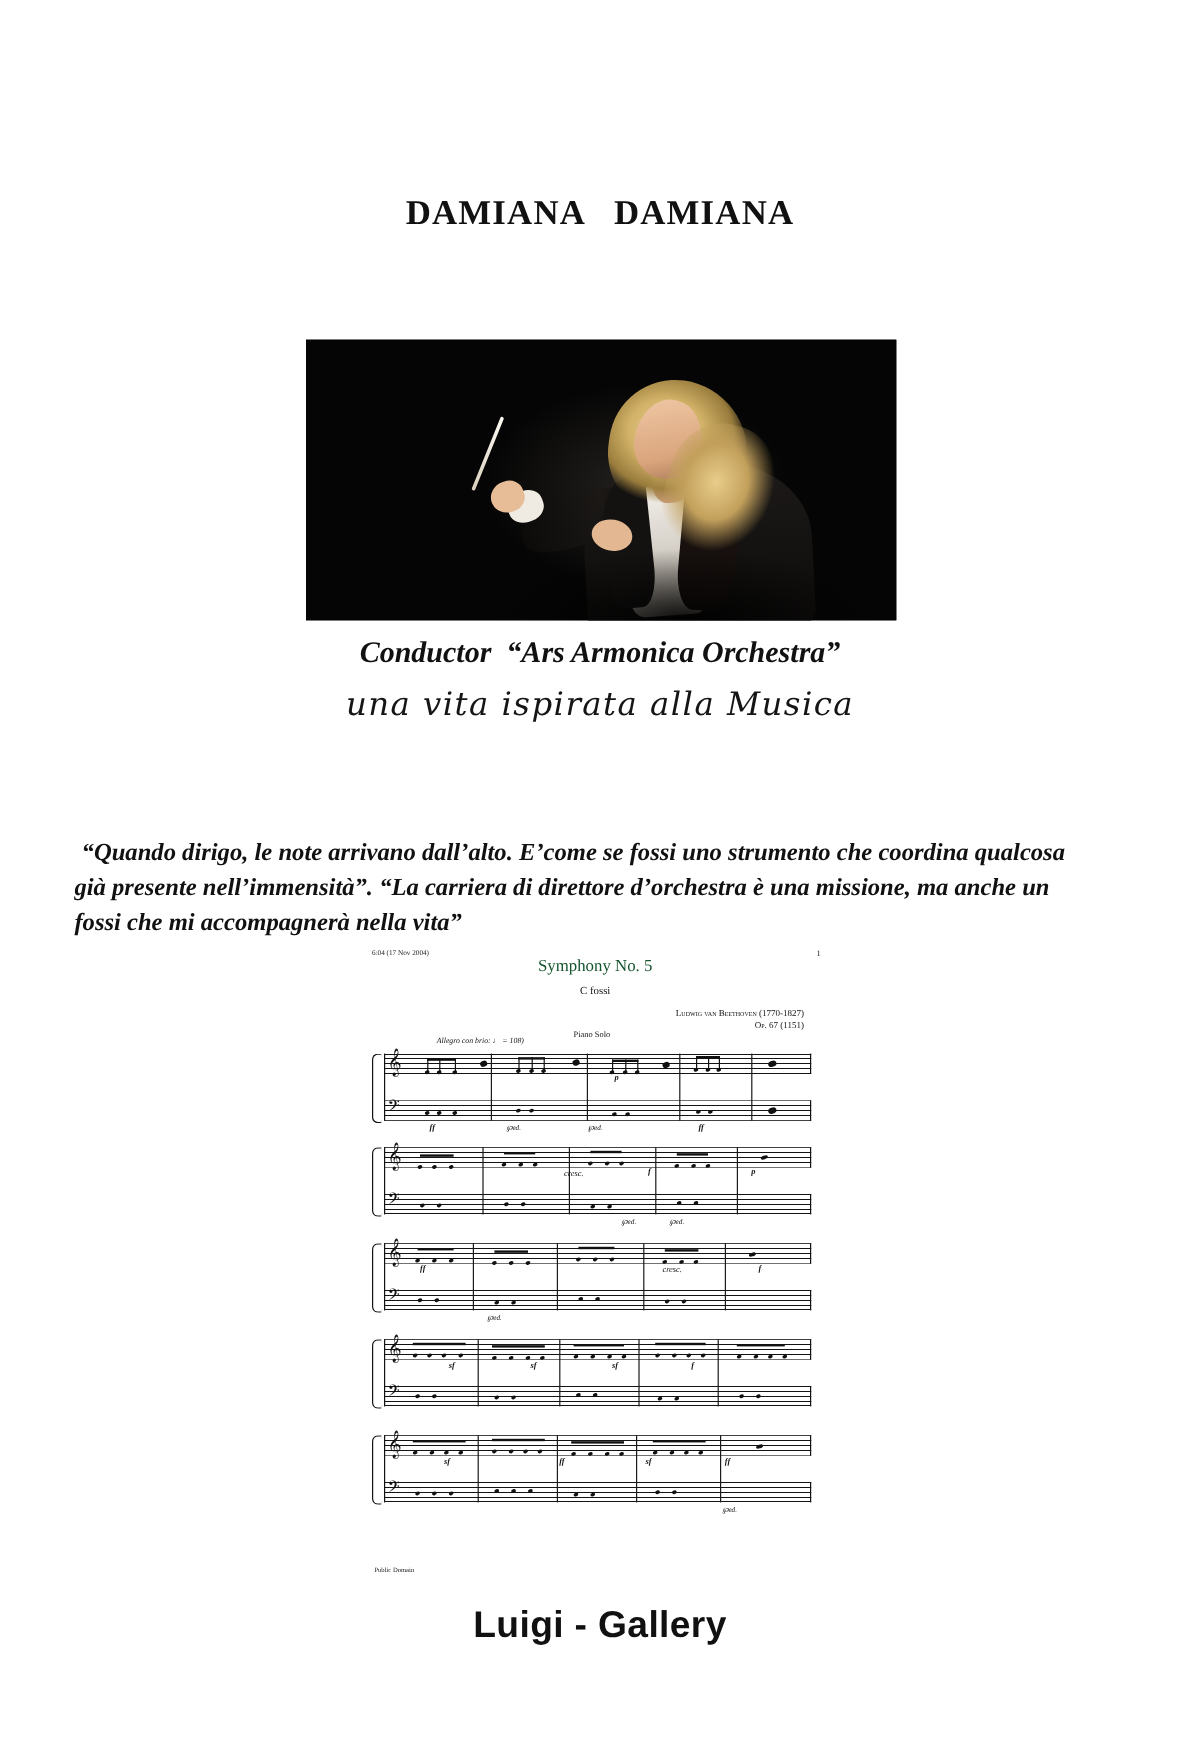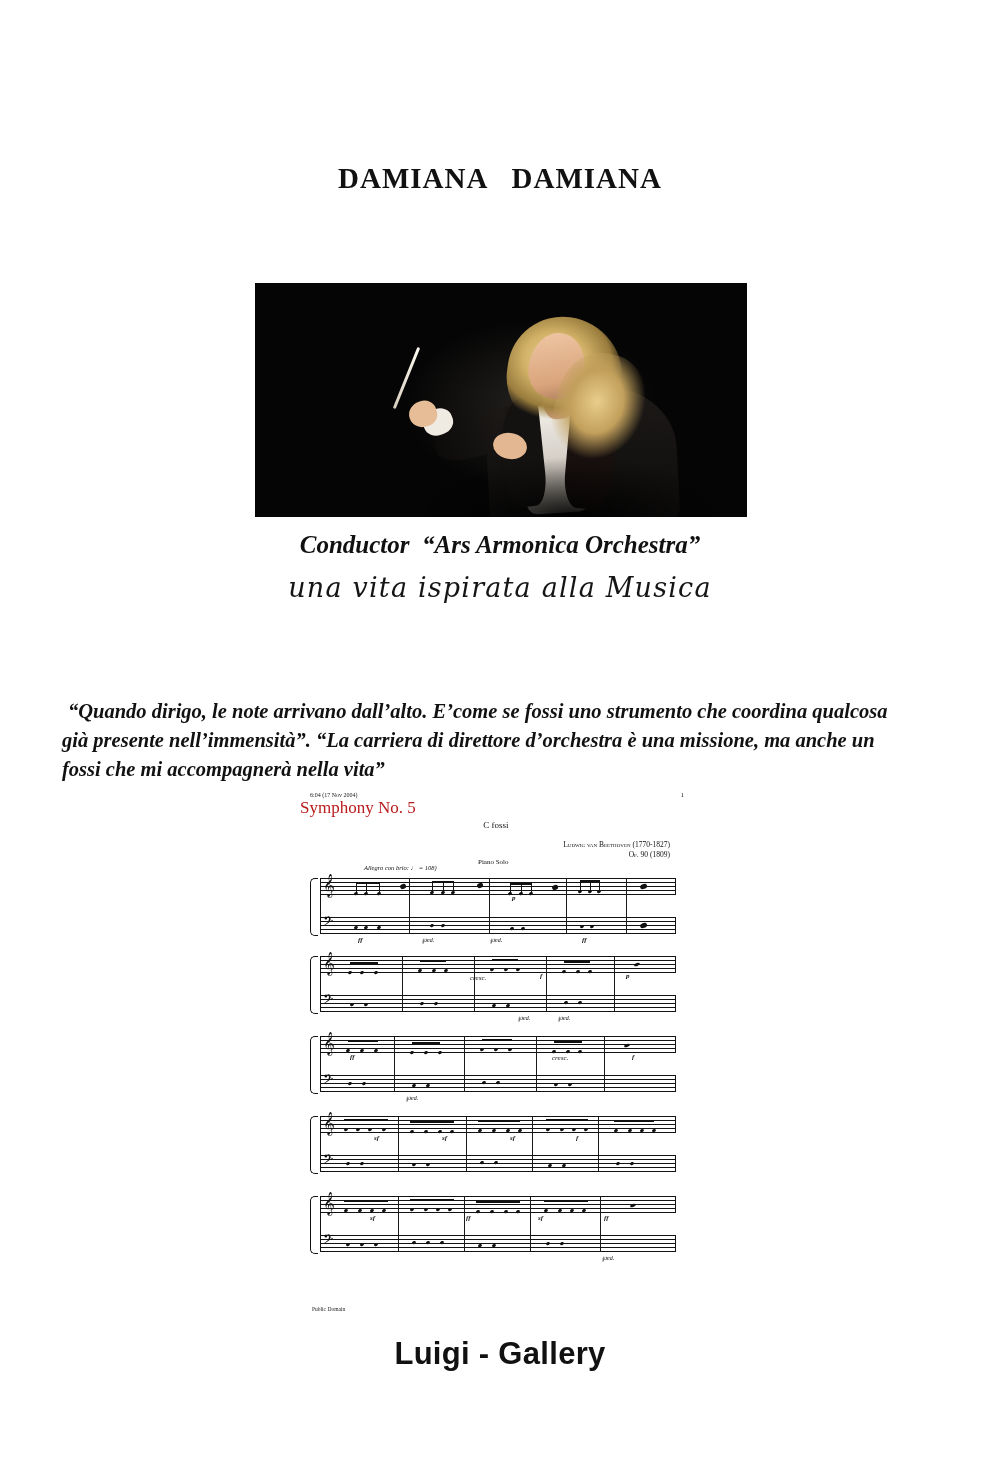--- a/index.html
+++ b/index.html
@@ -286,24 +286,24 @@
     right: 8px;
     font-size: 7px;
     font-family: "Liberation Serif", serif;
     color: #1a1a1a;
   }
   .score-title {
     position: absolute;
     top: 10px;
     left: 0;
     width: 392px;
-    text-align: left;
-    font-size: 17px;
-    font-family: "Liberation Serif", serif;
-    color: #b91c1c;
+    text-align: center;
+    font-size: 14px;
+    font-family: "Liberation Serif", serif;
+    color: #14532d;
   }
   .score-sub {
     position: absolute;
     top: 32px;
     left: 0;
     width: 392px;
     text-align: center;
     font-size: 9px;
     font-family: "Liberation Serif", serif;
   }
@@ -479,21 +479,21 @@
   </div>
 
   <div class="score">
 
     <div class="score-hdr-left">6:04 (17 Nov 2004)</div>
     <div class="score-pageno">1</div>
     <div class="score-title">Symphony No. 5</div>
     <div class="score-sub">C fossi</div>
     <div class="score-composer">
       <div>Ludwig van Beethoven (1770-1827)</div>
-      <div>Op. 90 (1809)</div>
+      <div>Op. 67 (1151)</div>
     </div>
     <div class="score-tempo">Allegro con brio: ♩ = 108)</div>
     <div class="score-instr">Piano Solo</div>
 
     <div class="system" style="top:90px; height:56px;">
       <div class="brace"></div>
       <div class="staff" style="top:0;"></div>
       <div class="staff" style="top:39px;"></div>
       <div class="staff-left-bar" style="top:0; height:56px;"></div>
       <span class="clef" style="left:9px; top:-3px;">𝄞</span>

